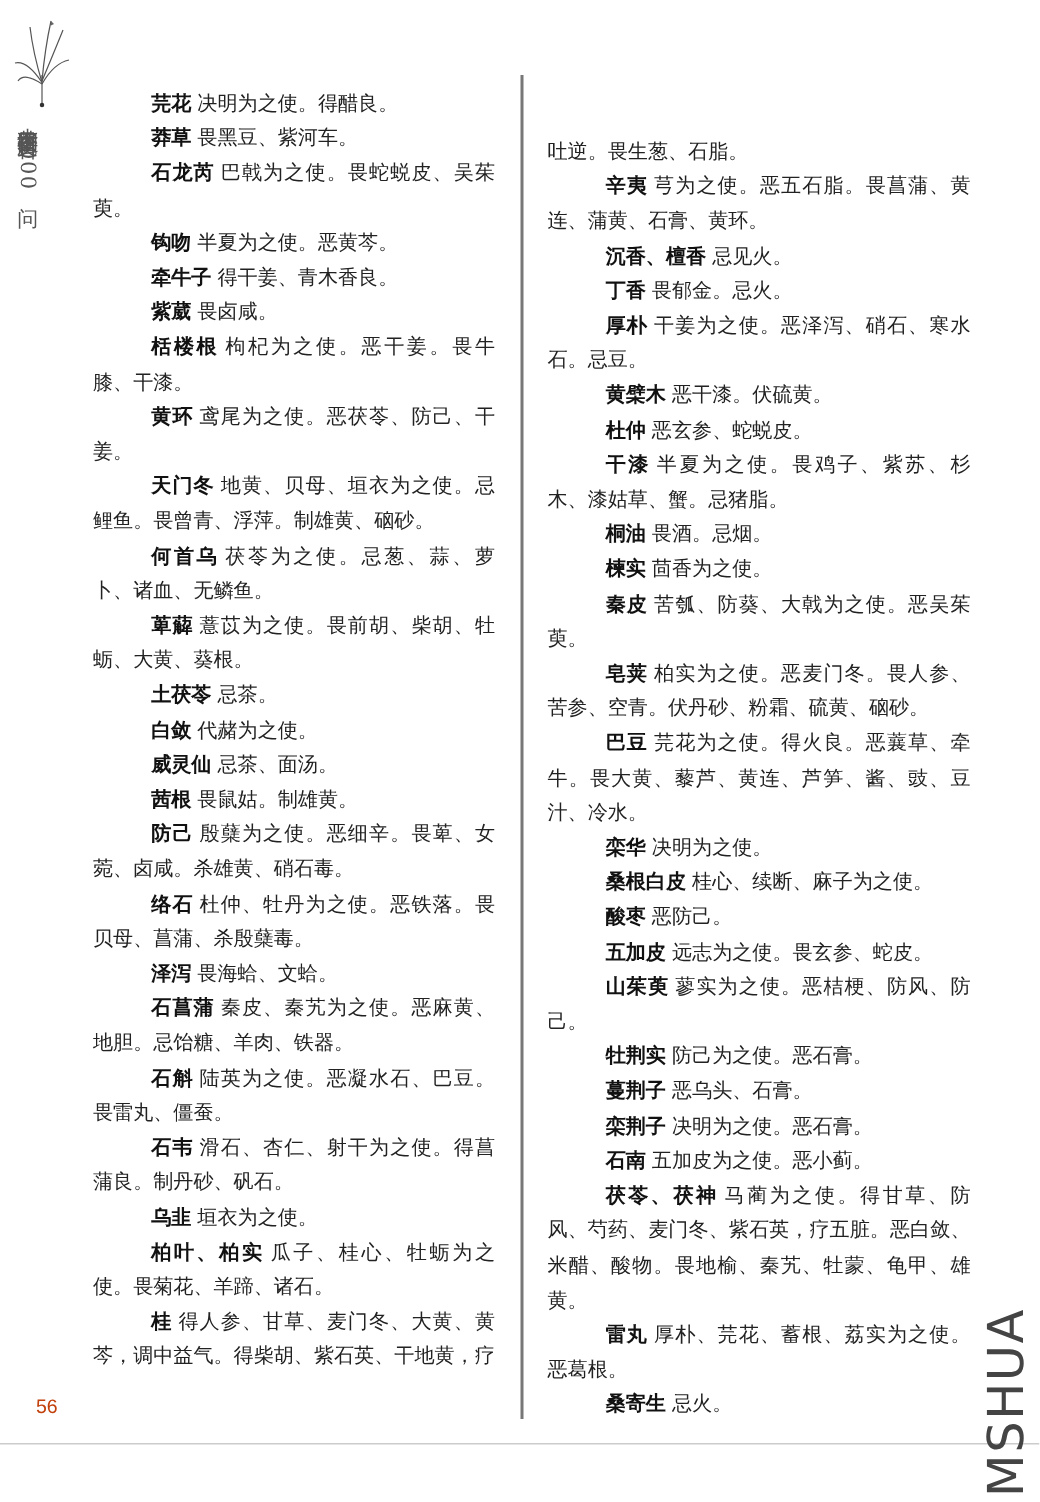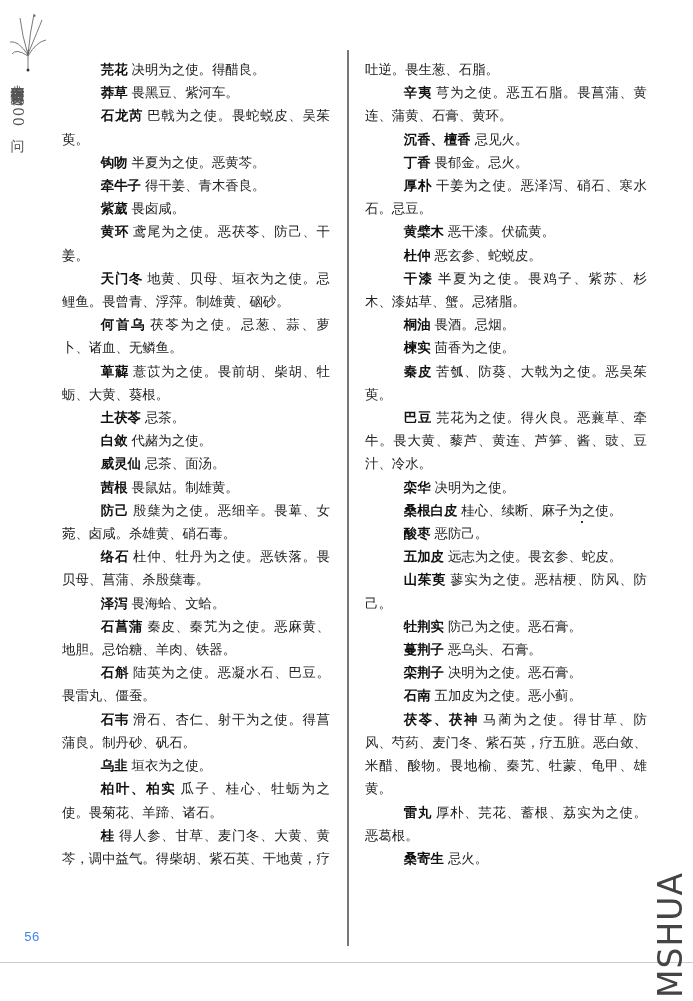--- a/index.html
+++ b/index.html
@@ -6,25 +6,25 @@
   body { width: 693px; height: 1001px; position: relative; overflow: hidden;
          font-family: "DejaVu Serif", "Liberation Serif", serif; color: #222; }
   .side-title { position: absolute; left: 6px; top: 74px; width: 20px;
                 font-size: 14px; line-height: 17px; color: #555;
                 writing-mode: vertical-rl; letter-spacing: 1px; }
   .plant { position: absolute; left: 8px; top: 10px; width: 40px; height: 62px; }
   .col { position: absolute; top: 58px; font-size: 13.4px; line-height: 23.2px; }
   .col-left { left: 62px; width: 268px; }
   .col-right { left: 365px; width: 282px; }
   .para { text-indent: 2em; margin: 0; text-align: justify; }
-  .para.noindent { text-indent: 0; }
+  .para.noindent { text-indent: 0; margin-top: 32px; }
   .term { font-family: "DejaVu Sans", "Liberation Sans", sans-serif; font-weight: bold; margin-right: 4px; color: #111; margin-left: 12px; }
   .divider { position: absolute; left: 347px; top: 50px; width: 2px; height: 896px; background: #777; }
   .footer-rule { position: absolute; left: 0; top: 962px; width: 693px; height: 1px; background: #ccc; }
-  .page-number { position: absolute; left: 24px; top: 930px; font-family: Liberation Mono, monospace; font-size: 13px; color: #3b82f6; }
+  .page-number { position: absolute; left: 24px; top: 930px; font-family: Liberation Sans, sans-serif; font-size: 13px; color: #c2410c; }
   .watermark { position: absolute; left: 651px; top: 880px; width: 40px; height: 118px;
                font-family: "DejaVu Sans", sans-serif; font-size: 33px; color: #444;
                writing-mode: vertical-rl; transform: rotate(180deg); letter-spacing: 1px; }
   .dot { position: absolute; left: 581px; top: 521px; width: 2px; height: 2px; background: #333; }
 </style>
 </head>
 <body>
 
 <svg class="plant" viewBox="0 0 40 62">
   <g stroke="#555" stroke-width="0.8" fill="none">
@@ -42,20 +42,21 @@
 
 <div class="side-title">本草纲目图文百科 1000问</div>
 
 <div class="col col-left" id="left-col">
     <p class="para"><span class="term">芫花</span><span>决明为之使。得醋良。</span></p>
     <p class="para"><span class="term">莽草</span><span>畏黑豆、紫河车。</span></p>
     <p class="para"><span class="term">石龙芮</span><span>巴戟为之使。畏蛇蜕皮、吴茱萸。</span></p>
     <p class="para"><span class="term">钩吻</span><span>半夏为之使。恶黄芩。</span></p>
     <p class="para"><span class="term">牵牛子</span><span>得干姜、青木香良。</span></p>
     <p class="para"><span class="term">紫葳</span><span>畏卤咸。</span></p>
+    <p class="para"><span class="term">栝楼根</span><span>枸杞为之使。恶干姜。畏牛膝、干漆。</span></p>
     <p class="para"><span class="term">黄环</span><span>鸢尾为之使。恶茯苓、防己、干姜。</span></p>
     <p class="para"><span class="term">天门冬</span><span>地黄、贝母、垣衣为之使。忌鲤鱼。畏曾青、浮萍。制雄黄、硇砂。</span></p>
     <p class="para"><span class="term">何首乌</span><span>茯苓为之使。忌葱、蒜、萝卜、诸血、无鳞鱼。</span></p>
     <p class="para"><span class="term">萆薢</span><span>薏苡为之使。畏前胡、柴胡、牡蛎、大黄、葵根。</span></p>
     <p class="para"><span class="term">土茯苓</span><span>忌茶。</span></p>
     <p class="para"><span class="term">白敛</span><span>代赭为之使。</span></p>
     <p class="para"><span class="term">威灵仙</span><span>忌茶、面汤。</span></p>
     <p class="para"><span class="term">茜根</span><span>畏鼠姑。制雄黄。</span></p>
     <p class="para"><span class="term">防己</span><span>殷蘖为之使。恶细辛。畏萆、女菀、卤咸。杀雄黄、硝石毒。</span></p>
     <p class="para"><span class="term">络石</span><span>杜仲、牡丹为之使。恶铁落。畏贝母、菖蒲、杀殷蘖毒。</span></p>
@@ -75,20 +76,21 @@
     <p class="para"><span class="term">辛夷</span><span>芎为之使。恶五石脂。畏菖蒲、黄连、蒲黄、石膏、黄环。</span></p>
     <p class="para"><span class="term">沉香、檀香</span><span>忌见火。</span></p>
     <p class="para"><span class="term">丁香</span><span>畏郁金。忌火。</span></p>
     <p class="para"><span class="term">厚朴</span><span>干姜为之使。恶泽泻、硝石、寒水石。忌豆。</span></p>
     <p class="para"><span class="term">黄檗木</span><span>恶干漆。伏硫黄。</span></p>
     <p class="para"><span class="term">杜仲</span><span>恶玄参、蛇蜕皮。</span></p>
     <p class="para"><span class="term">干漆</span><span>半夏为之使。畏鸡子、紫苏、杉木、漆姑草、蟹。忌猪脂。</span></p>
     <p class="para"><span class="term">桐油</span><span>畏酒。忌烟。</span></p>
     <p class="para"><span class="term">楝实</span><span>茴香为之使。</span></p>
     <p class="para"><span class="term">秦皮</span><span>苦瓠、防葵、大戟为之使。恶吴茱萸。</span></p>
+    <p class="para"><span class="term">皂荚</span><span>柏实为之使。恶麦门冬。畏人参、苦参、空青。伏丹砂、粉霜、硫黄、硇砂。</span></p>
     <p class="para"><span class="term">巴豆</span><span>芫花为之使。得火良。恶蘘草、牵牛。畏大黄、藜芦、黄连、芦笋、酱、豉、豆汁、冷水。</span></p>
     <p class="para"><span class="term">栾华</span><span>决明为之使。</span></p>
     <p class="para"><span class="term">桑根白皮</span><span>桂心、续断、麻子为之使。</span></p>
     <p class="para"><span class="term">酸枣</span><span>恶防己。</span></p>
     <p class="para"><span class="term">五加皮</span><span>远志为之使。畏玄参、蛇皮。</span></p>
     <p class="para"><span class="term">山茱萸</span><span>蓼实为之使。恶桔梗、防风、防己。</span></p>
     <p class="para"><span class="term">牡荆实</span><span>防己为之使。恶石膏。</span></p>
     <p class="para"><span class="term">蔓荆子</span><span>恶乌头、石膏。</span></p>
     <p class="para"><span class="term">栾荆子</span><span>决明为之使。恶石膏。</span></p>
     <p class="para"><span class="term">石南</span><span>五加皮为之使。恶小蓟。</span></p>

